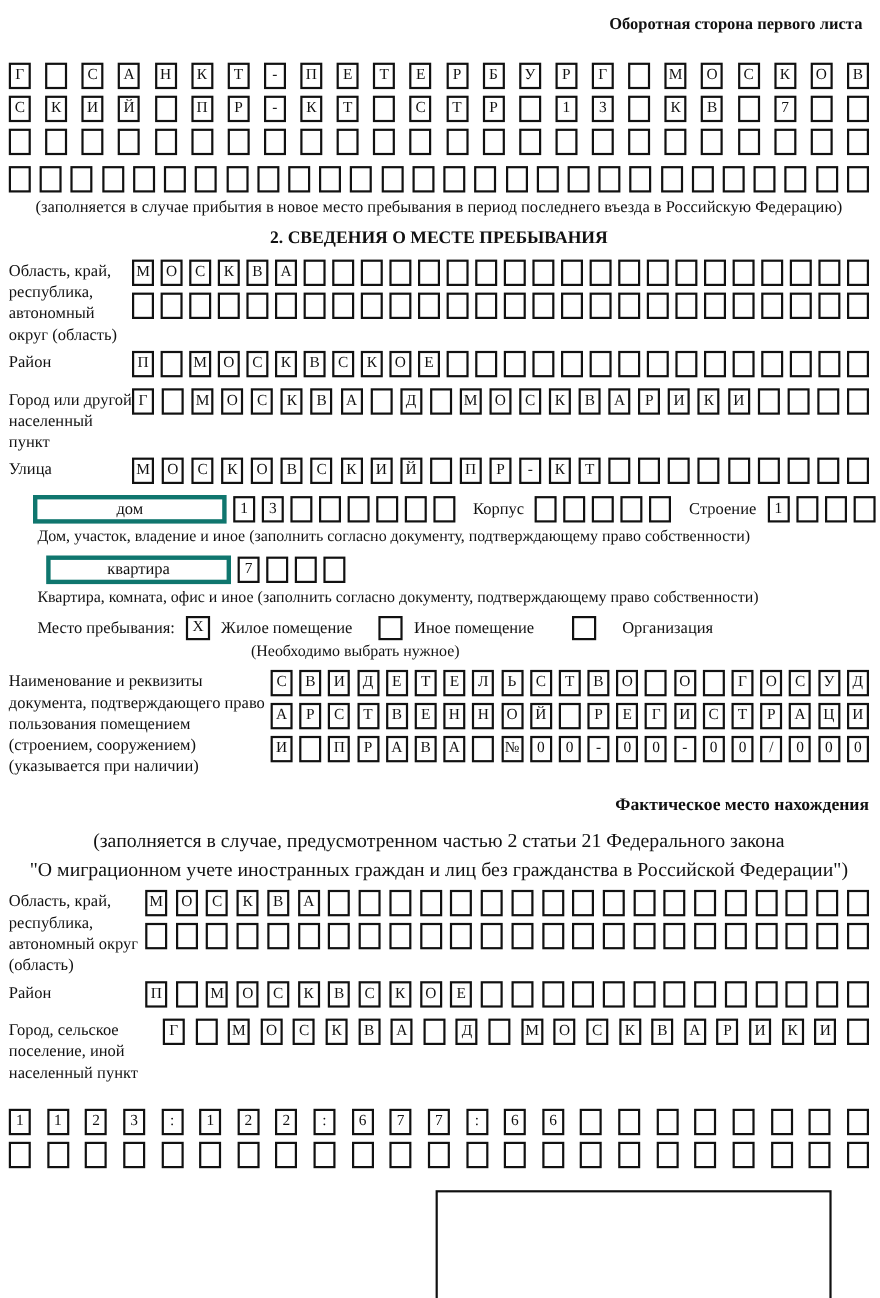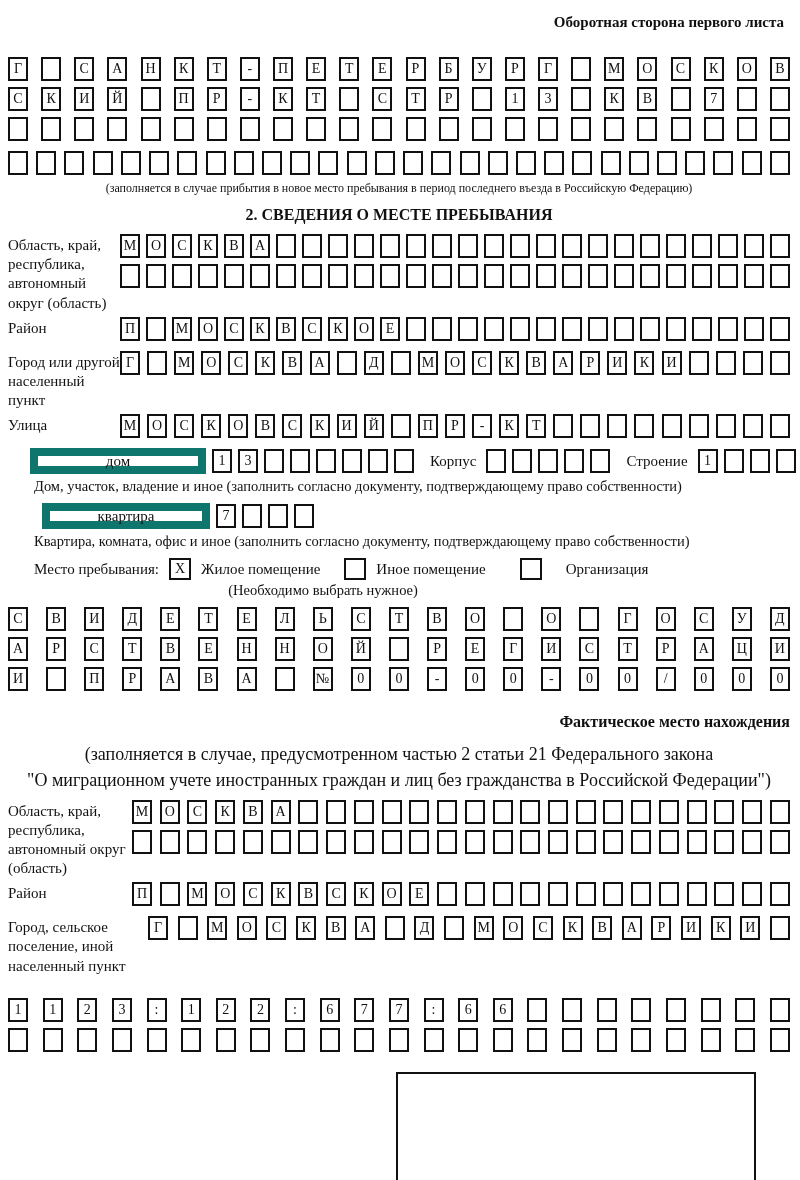--- a/index.html
+++ b/index.html
@@ -9,23 +9,23 @@
   .lbl{flex-shrink:0;line-height:1.28;padding-top:2px;}
   .w112{width:112px;}
   .w124{width:124px;}
   .w140{width:140px;}
   .w238{width:238px;}
   .rows{flex:1;min-width:0;}
   .cells{display:flex;margin-bottom:6px;}
   .cells.fill{justify-content:space-between;}
   .cells.compact{gap:6px;}
   .cell{width:20px;height:24px;border:2px solid #111;box-sizing:border-box;display:flex;align-items:center;justify-content:center;font-size:14px;flex-shrink:0;}
-  .note-center{text-align:center;font-size:12px;margin:2px 0 10px 0;}
+  .note-center{text-align:center;font-size:15px;margin:2px 0 10px 0;}
   .sec-title{text-align:center;font-weight:bold;font-size:16px;margin:8px 0 10px 0;}
-  .namebox{border:8px solid #0f766e;height:26px;box-sizing:border-box;display:flex;align-items:center;justify-content:center;font-size:15px;flex-shrink:0;}
+  .namebox{border:4px solid #0f766e;height:26px;box-sizing:border-box;display:flex;align-items:center;justify-content:center;font-size:15px;flex-shrink:0;}
   .domrow{display:flex;align-items:center;margin:2px 0 4px 22px;gap:6px;}
   .inline-lbl{margin:0 4px 0 10px;white-space:nowrap;}
   .cap{font-size:14.5px;margin:0 0 8px 26px;}
   .mesto{display:flex;align-items:center;gap:10px;margin:0 0 2px 26px;}
   .chk{width:22px;height:22px;border:2px solid #111;box-sizing:border-box;display:flex;align-items:center;justify-content:center;font-size:14px;flex-shrink:0;}
   .mesto-note{margin:0 0 8px 150px;width:330px;text-align:center;font-size:14.5px;}
   .fact-note{text-align:center;font-size:18px;line-height:1.45;margin-bottom:6px;}
   .stamp{margin-left:388px;width:360px;height:175px;border:2px solid #111;box-sizing:border-box;margin-top:14px;}
 </style>
 </head>
@@ -357,20 +357,21 @@
   <span class="chk">X</span>
   <span>Жилое помещение</span>
   <span class="chk" style="margin-left:14px;"></span>
   <span>Иное помещение</span>
   <span class="chk" style="margin-left:24px;"></span>
   <span style="margin-left:14px;">Организация</span>
 </div>
 <div class="mesto-note">(Необходимо выбрать нужное)</div>
 
 <div class="block">
+  <div class="lbl w238">Наименование и реквизиты документа, подтверждающего право пользования помещением (строением, сооружением) (указывается при наличии)</div>
   <div class="rows">
     <div class="cells fill">
         <span class="cell">С</span>
         <span class="cell">В</span>
         <span class="cell">И</span>
         <span class="cell">Д</span>
         <span class="cell">Е</span>
         <span class="cell">Т</span>
         <span class="cell">Е</span>
         <span class="cell">Л</span>

